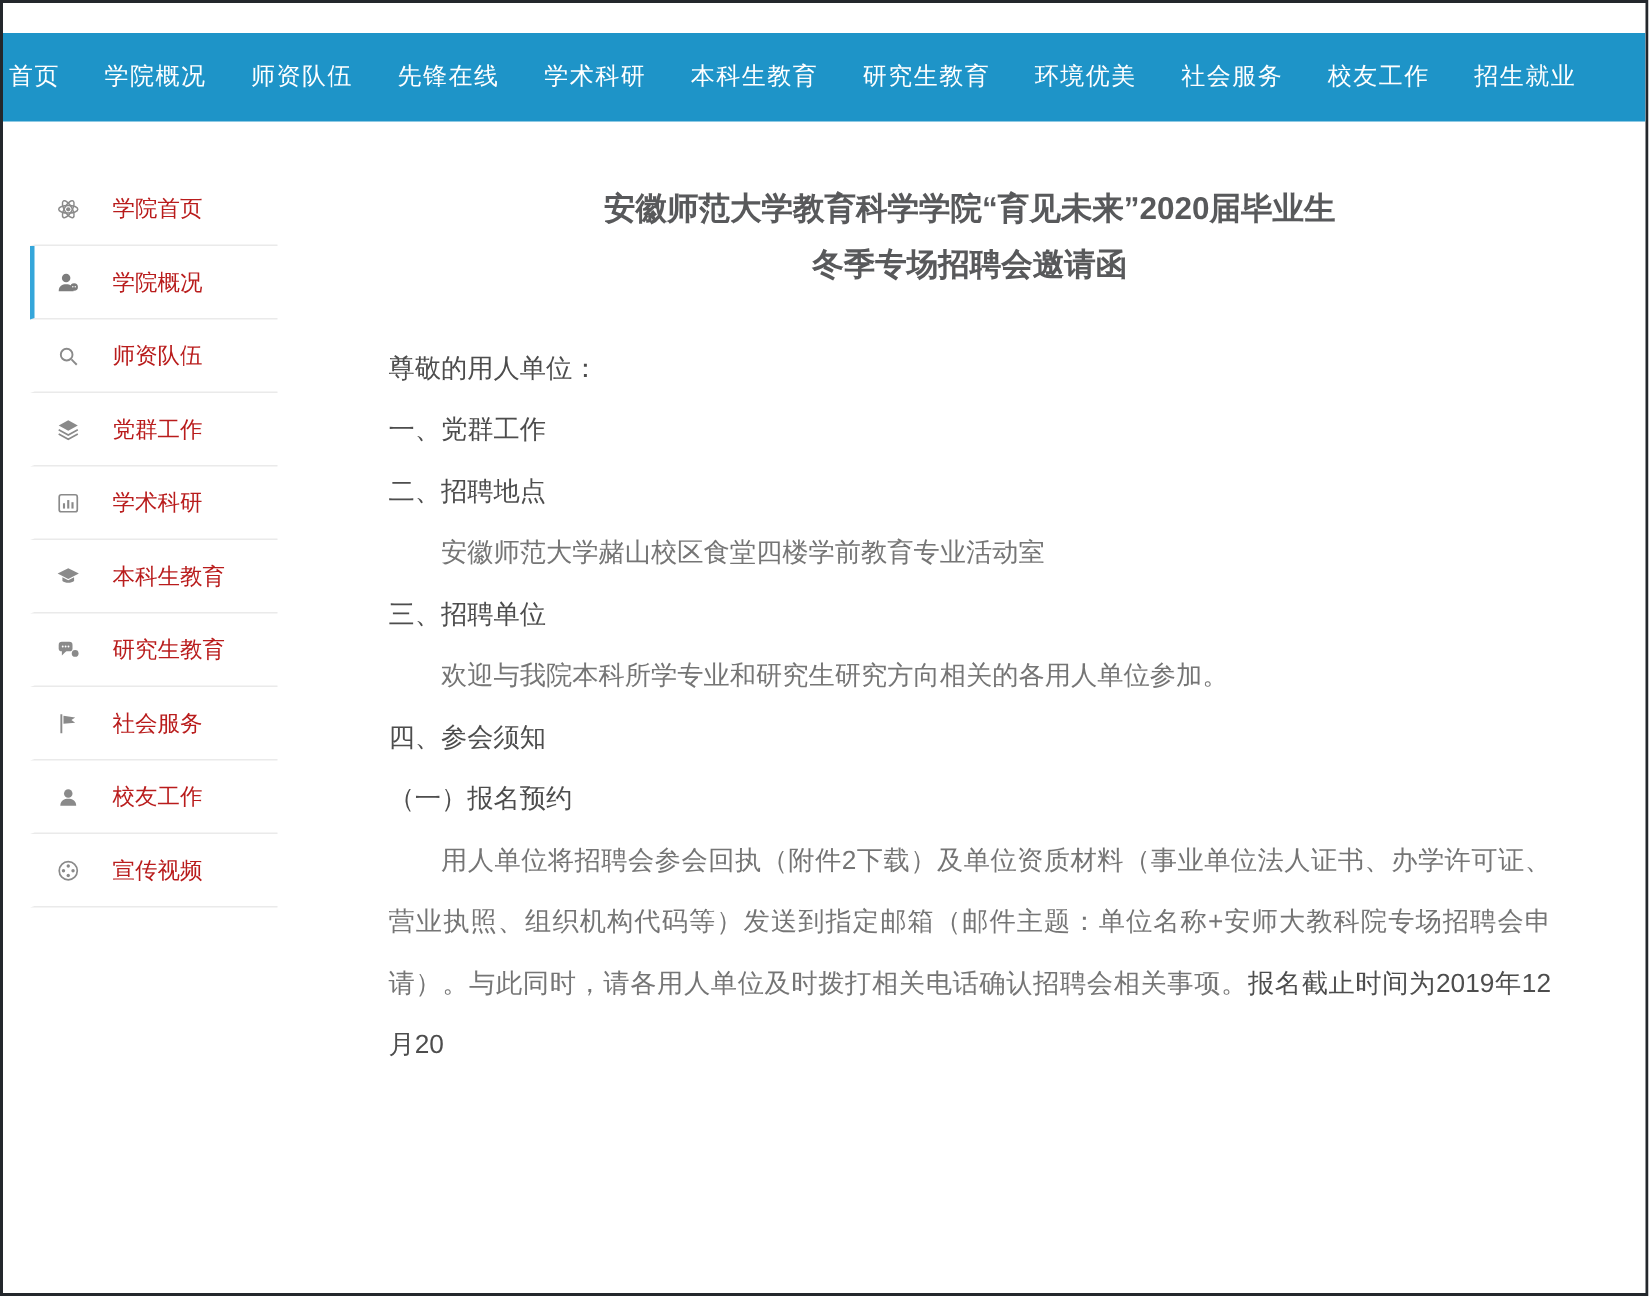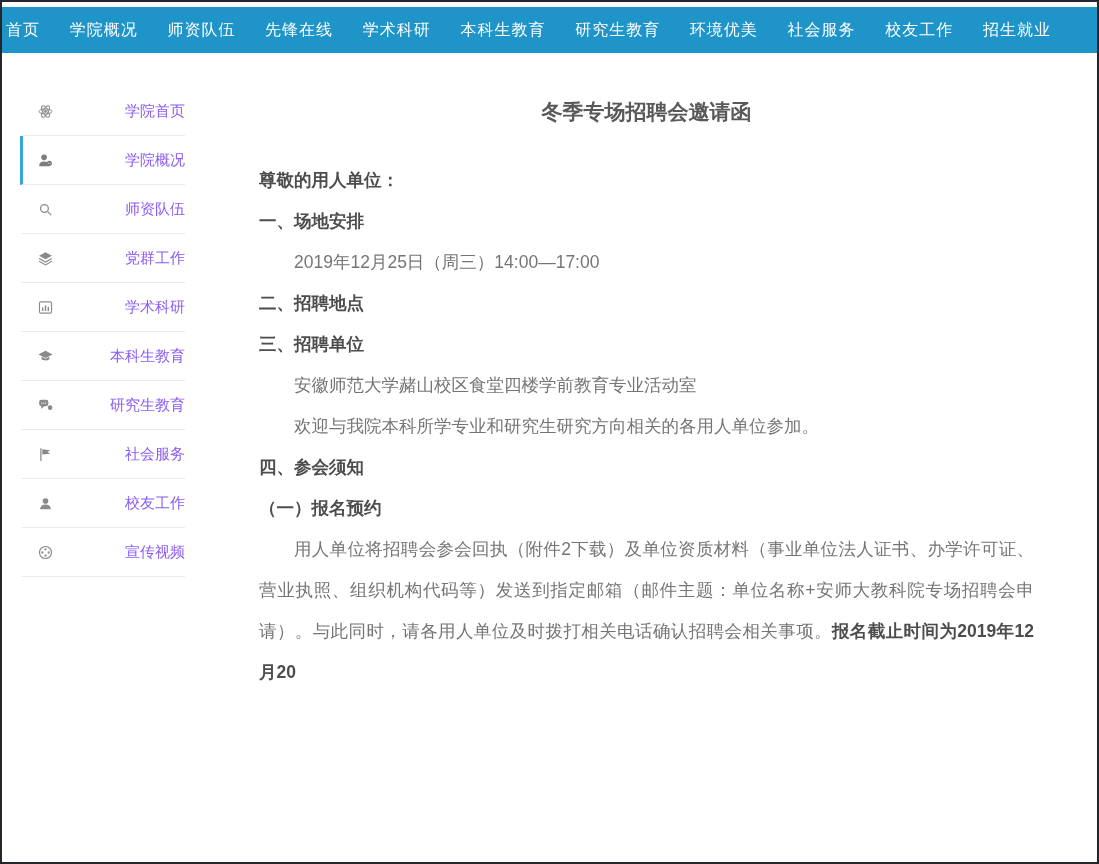--- a/index.html
+++ b/index.html
@@ -3,51 +3,51 @@
 <meta charset="utf-8">
 <style>
   html,body{margin:0;padding:0;background:#ffffff;}
   .page{
     position:relative;width:1099px;height:864px;box-sizing:border-box;
     border:2px solid #23272c;background:#ffffff;overflow:hidden;
     font-family:"Liberation Sans","DejaVu Sans",sans-serif;
   }
   
   .topnav{
-    margin-top:5px;height:46px;background:#1e94c8;
+    margin-top:20px;height:59px;background:#1e94c8;
     display:flex;align-items:center;justify-content:space-between;
     padding:0 46px 0 4px;
   }
   .topnav .nav-item{
     color:#ffffff;font-size:16px;letter-spacing:1px;cursor:pointer;
     text-decoration:none;white-space:nowrap;
   }
   
   .content{display:flex;align-items:flex-start;padding:34px 0 0 18px;}
   
   .sidebar{width:165px;flex:none;}
   .side-item{
     display:flex;align-items:center;height:49px;box-sizing:border-box;
     border-bottom:1px solid #eaeaea;border-left:3px solid transparent;
-    padding-left:13px;gap:21px;color:#8b5cf6;font-size:15px;cursor:pointer;justify-content:space-between;
+    padding-left:13px;gap:21px;color:#b91c1c;font-size:15px;cursor:pointer;
   }
   .side-item.active{border-left-color:#35a6da;}
   .side-item .icn{width:18px;height:18px;flex:none;display:flex;align-items:center;justify-content:center;}
   .side-item .icn svg{width:17px;height:17px;}
   
   .main{margin-left:74px;width:775px;}
   .title{
     margin:6px 0 30px;text-align:center;font-size:21px;font-weight:bold;
     color:#58595b;line-height:37px;
   }
   .art{
     font-size:17.5px;color:#757575;line-height:41px;text-align:justify;
     margin:0;
   }
-  .b{font-weight:bold;color:#4d4d4d;}
+  .b{font-weight:normal;color:#4d4d4d;}
   .indent{text-indent:2em;}
 </style>
 </head>
 <body>
 
 <div class="page">
 
   <nav class="topnav">
     <a class="nav-item">首页</a>
     <a class="nav-item">学院概况</a>
@@ -179,33 +179,33 @@
             <circle cx="12" cy="16.5" r="1.6" fill="#8a8a8a" stroke="none"></circle>
           </svg>
         </span>
         <span>宣传视频</span>
       </div>
 
     </aside>
 
     <main class="main">
       <div class="title">
+        <div>安徽师范大学教育科学学院“育见未来”2020届毕业生</div>
         <div>冬季专场招聘会邀请函</div>
       </div>
 
       <p class="art b">尊敬的用人单位：</p>
 
 
-      <p class="art b">一、场地安排</p>
-      <p class="art indent">2019年12月25日（周三）14:00—17:00</p>
+      <p class="art b">一、党群工作</p>
 
       <p class="art b">二、招聘地点</p>
+      <p class="art indent">安徽师范大学赭山校区食堂四楼学前教育专业活动室</p>
+
       <p class="art b">三、招聘单位</p>
-
-      <p class="art indent">安徽师范大学赭山校区食堂四楼学前教育专业活动室</p>
       <p class="art indent">欢迎与我院本科所学专业和研究生研究方向相关的各用人单位参加。</p>
 
       <p class="art b">四、参会须知</p>
       <p class="art b">（一）报名预约</p>
       <p class="art indent"><span>用人单位将招聘会参会回执（附件2下载）及单位资质材料（事业单位法人证书、办学许可证、营业执照、组织机构代码等）发送到指定邮箱（邮件主题：单位名称+安师大教科院专场招聘会申请）。与此同时，请各用人单位及时拨打相关电话确认招聘会相关事项。</span><span class="b">报名截止时间为2019年12月20</span></p>
     </main>
 
   </div>
 </div>
 

